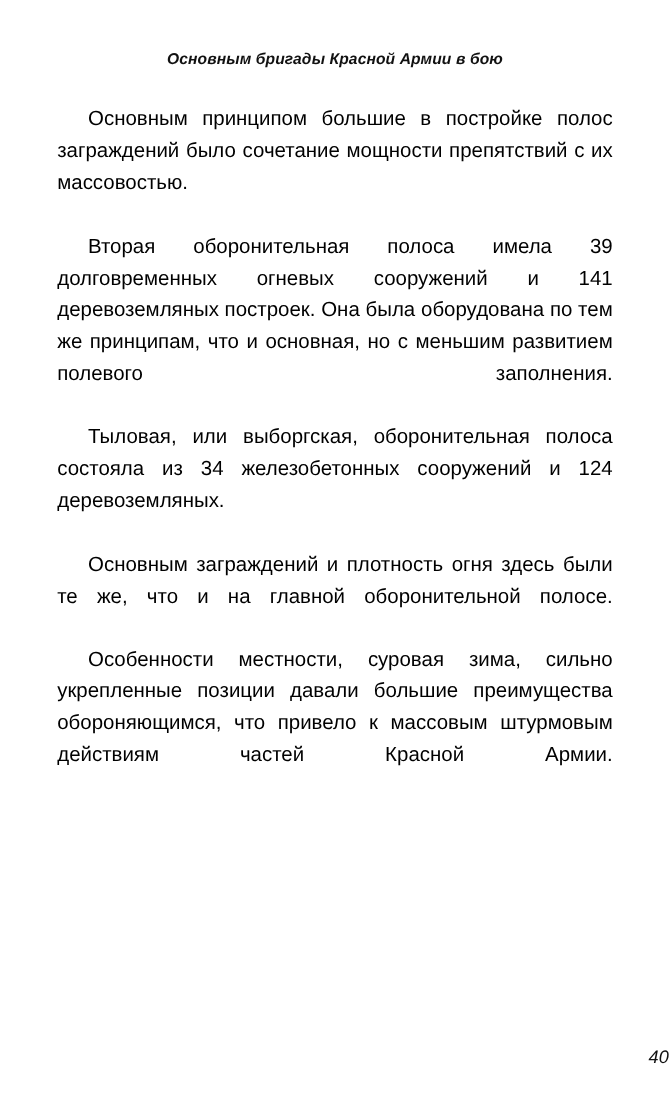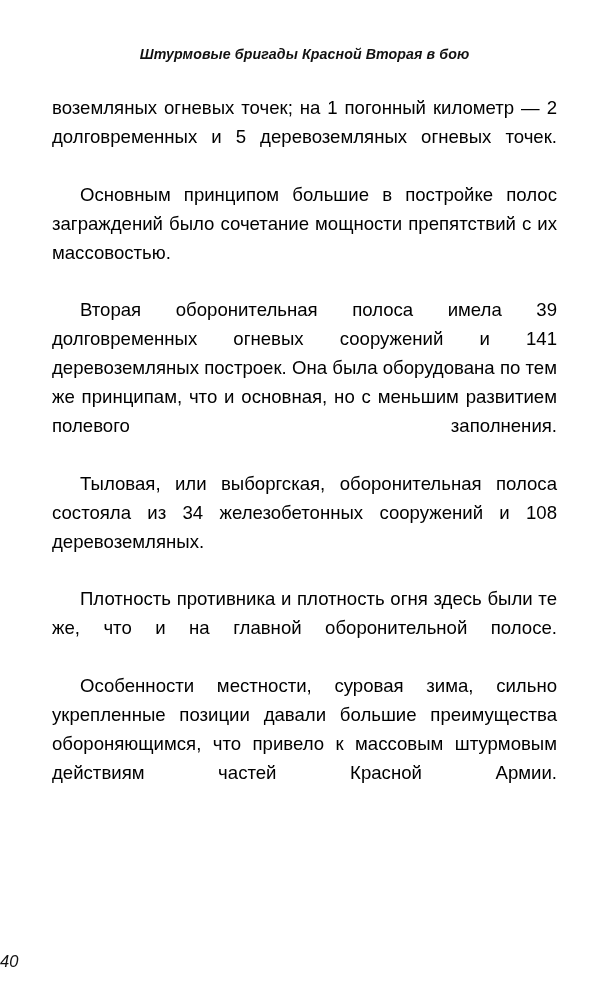--- a/index.html
+++ b/index.html
@@ -76,45 +76,44 @@
     vertical-align: super;
     line-height: 0;
   }
 
   
   .folio {
     position: absolute;
     top: 952px;
     left: 0;
     width: 608px;
-    text-align: left;
+    text-align: right;
     font-style: italic;
     font-size: 16.5px;
     font-weight: 400;
     color: #111111;
   }
 </style>
 </head>
 <body>
 
 <div class="page">
 
-  <div class="running-head">Штурмовые бригады Красной Вторая в бою</div>
+  <div class="running-head">Основным бригады Красной Армии в бою</div>
 
   <div class="textblock">
 
-    <p class="cont">воземляных огневых точек; на 1 погонный километр — 2 долговременных и 5 деревоземляных огневых точек.</p>
 
     <p>Основным принципом большие в постройке полос заграждений было сочетание мощности препятствий с их массовостью.</p>
 
     <p>Вторая оборонительная полоса имела 39 долговременных огневых сооружений и 141 деревоземляных построек. Она была оборудована по тем же принципам, что и основная, но с меньшим развитием полевого заполнения.</p>
 
-    <p>Тыловая, или выборгская, оборонительная полоса состояла из 34 железобетонных сооружений и 108 деревоземляных.</p>
+    <p>Тыловая, или выборгская, оборонительная полоса состояла из 34 железобетонных сооружений и 124 деревоземляных.</p>
 
-    <p>Плотность противника и плотность огня здесь были те же, что и на главной оборонительной полосе.</p>
+    <p>Основным заграждений и плотность огня здесь были те же, что и на главной оборонительной полосе.</p>
 
 
 
     <p>Особенности местности, суровая зима, сильно укрепленные позиции давали большие преимущества обороняющимся, что привело к массовым штурмовым действиям частей Красной Армии.</p>
 
   </div>
 
   <div class="folio">40</div>
 
 </div>

